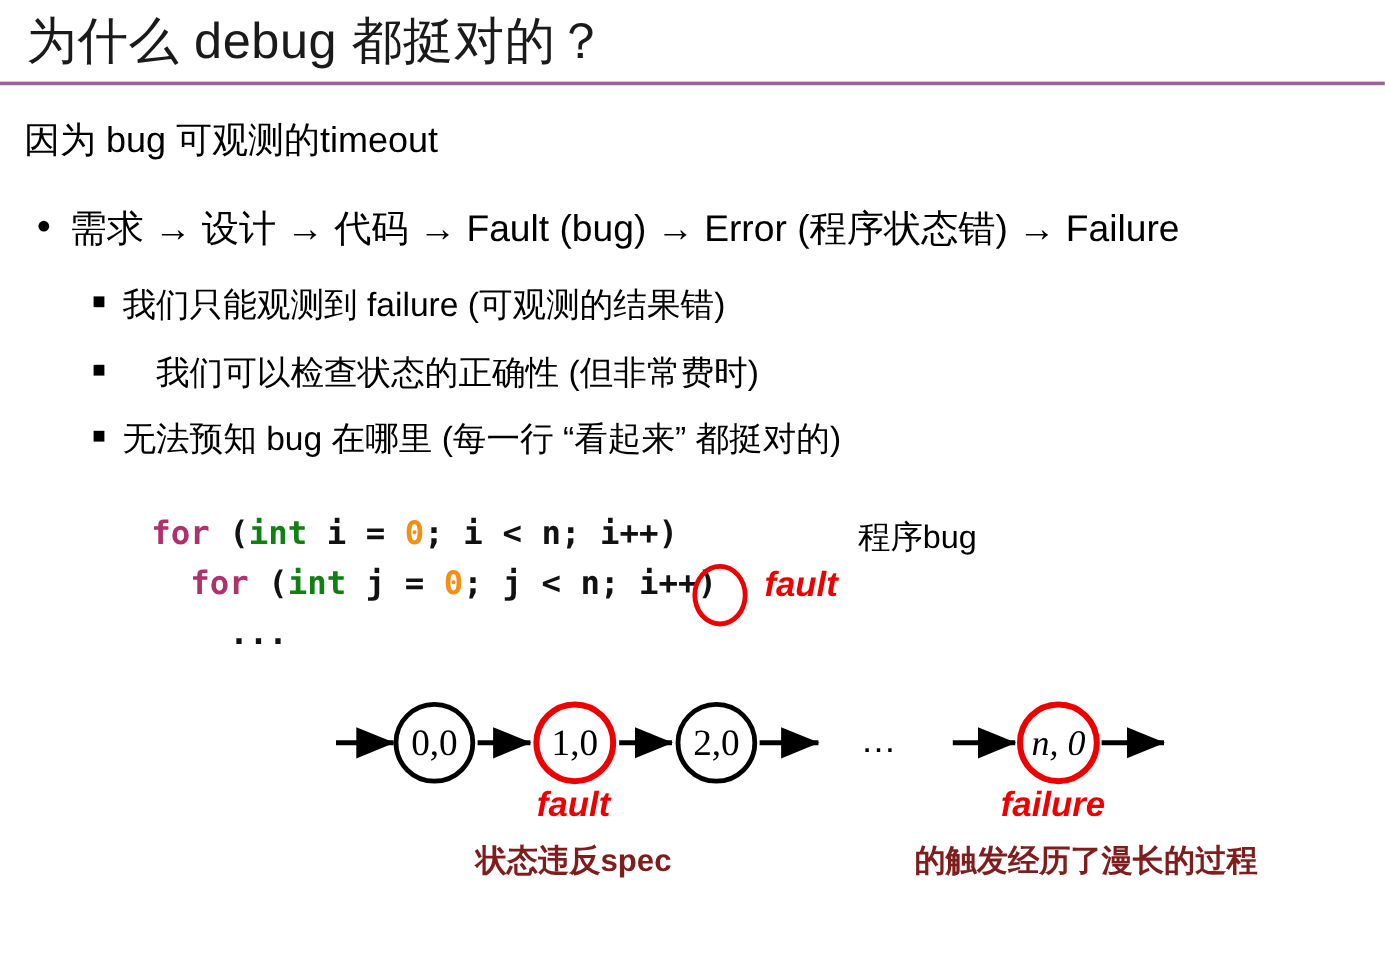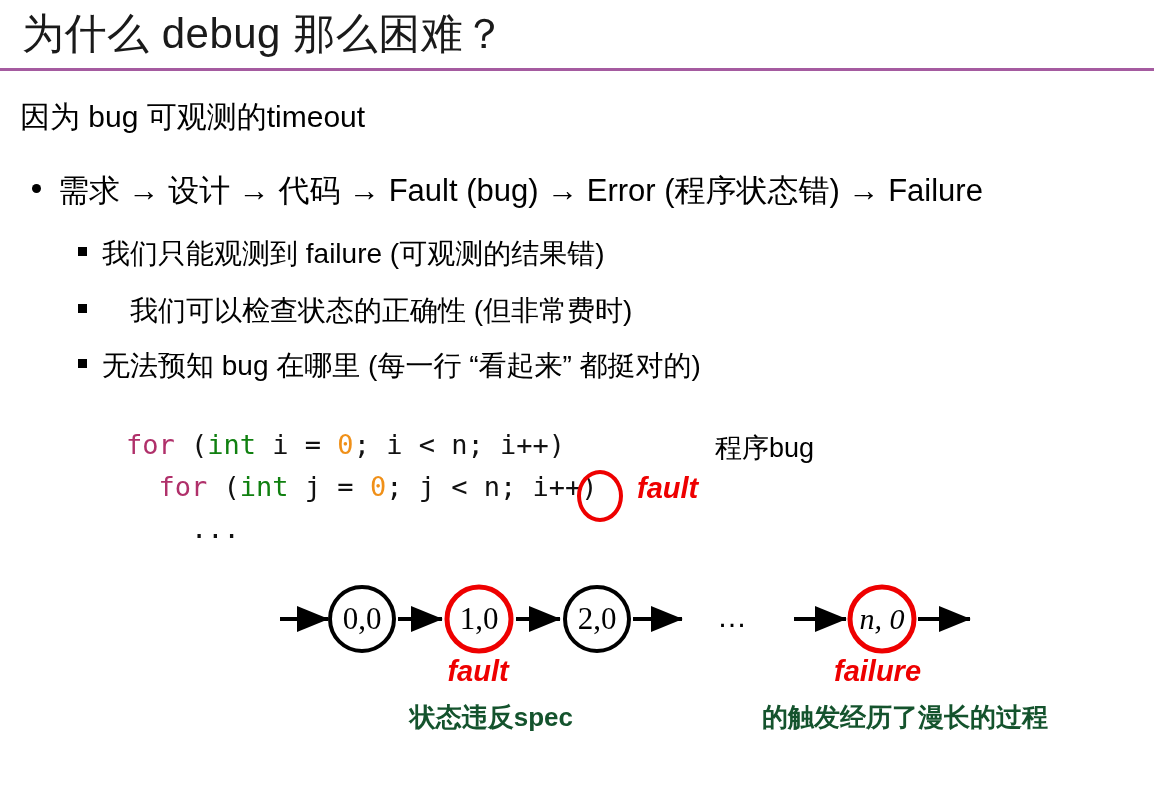--- a/index.html
+++ b/index.html
@@ -88,21 +88,21 @@
   #sub-2 { top: 292px; gap: 28px; }
   #sub-3 { top: 347px; }
 
   
   #code-block {
     position: absolute;
     left: 126px;
     top: 424px;
     font-family: "DejaVu Sans Mono", "Liberation Mono", monospace;
     font-size: 27px;
-    font-weight: normal;
+    font-weight: bold;
     line-height: 42px;
     white-space: pre;
     color: #111111;
   }
   .kw   { color: #b0306a; }
   .typ  { color: #108010; }
   .num  { color: #f09018; }
   .pun  { color: #111111; }
 
   #fault-label {
@@ -154,33 +154,33 @@
     font-weight: bold;
     font-style: italic;
     color: #ee0000;
     white-space: nowrap;
     text-align: center;
   }
   .caption-black {
     position: absolute;
     font-size: 26px;
     font-weight: bold;
-    color: #14532d;
-    white-space: nowrap;
-    text-align: right;
+    color: #7f1d1d;
+    white-space: nowrap;
+    text-align: center;
   }
   #error-caption   { left: 418px; top: 655px; width: 120px; }
   #error-sub       { left: 383px; top: 700px; width: 190px; }
   #failure-caption { left: 810px; top: 655px; width: 135px; }
   #failure-sub     { left: 762px; top: 700px; width: 230px; }
 </style>
 </head>
 <body>
 
-<div id="slide-title">为什么 debug 那么困难？</div>
+<div id="slide-title">为什么 debug 都挺对的？</div>
 
 <div id="title-rule" style="background: rgb(165, 91, 160);"></div>
 
 <div id="lead-line">因为 bug 可观测的timeout</div>
 
 <div id="bullet-l1">
   <span class="dot"></span>
   <span>需求 → 设计 → 代码 → Fault (bug) → Error (程序状态错) → Failure</span>
 </div>
 

